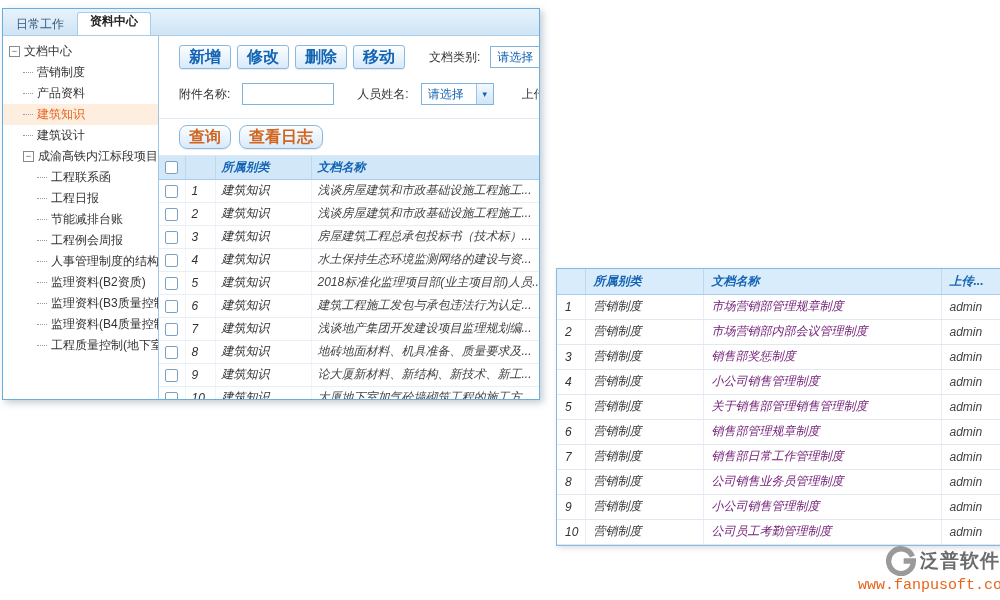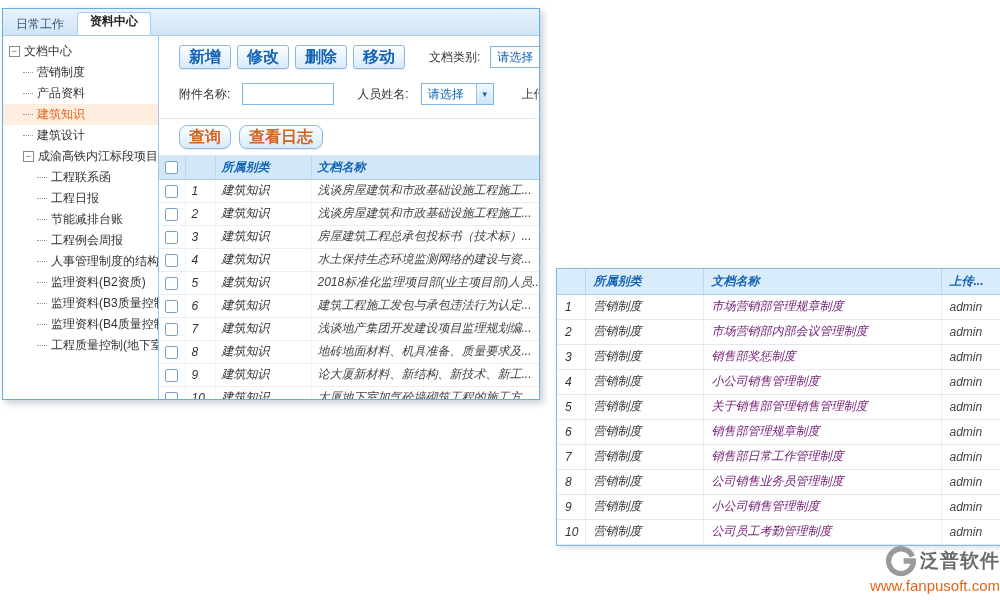--- a/index.html
+++ b/index.html
@@ -118,21 +118,21 @@
   .popup-table thead th {
     background:#d9ecfb; color:#1464b4; font-weight:bold;
     border-bottom:1px solid #aacdee; border-right:1px solid #bcd8ef;
   }
   .p-num { width:28px; }
   .p-cat { width:118px; }
   .p-name { width:238px; color:#701a75; }
   .p-upl { width:90px; color:#444; }
 
   
-  .brand { position:absolute; left:858px; top:546px; width:142px; text-align:right; }
+  .brand { position:absolute; left:858px; top:546px; width:142px; text-align:right;font-family:Liberation Mono, monospace; }
   .brand-row { display:flex; align-items:center; justify-content:flex-end; gap:4px; }
   .brand-name { font-size:19px; font-weight:bold; color:#6b6b6b; letter-spacing:1px; }
   .brand-url { font-size:15px; color:#e8641b; margin-top:1px; }
 </style>
 </head>
 <body>
 
 <div class="main-window">
 
   <div class="tab-bar">

